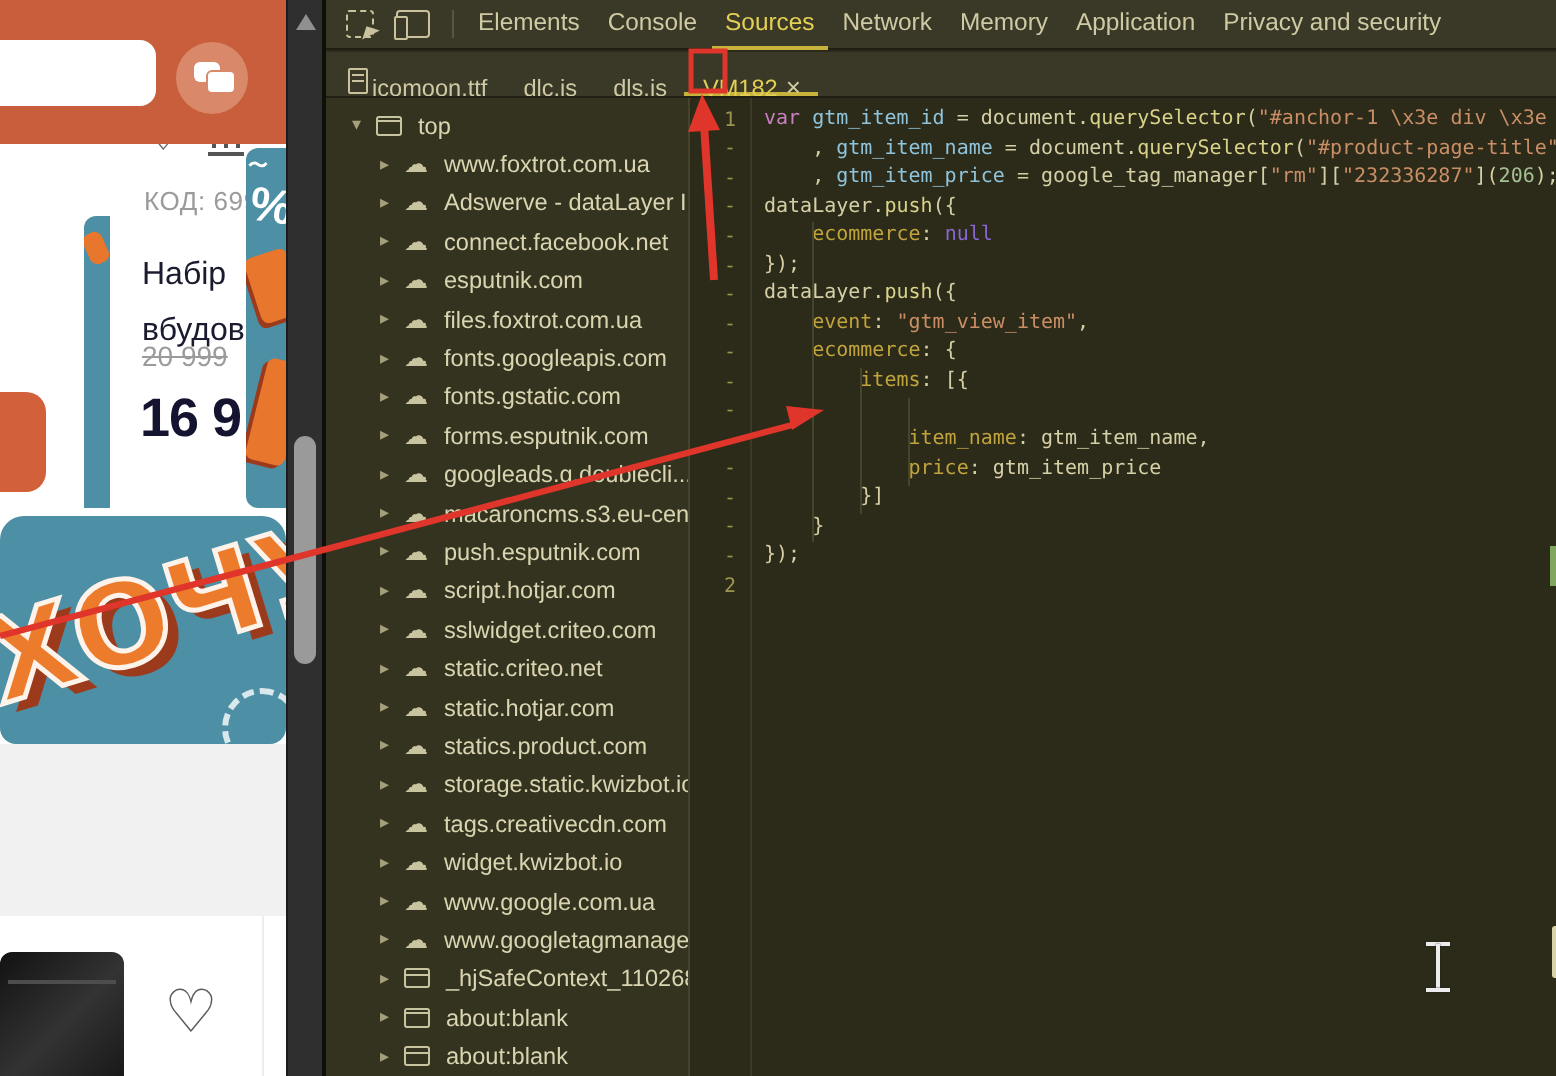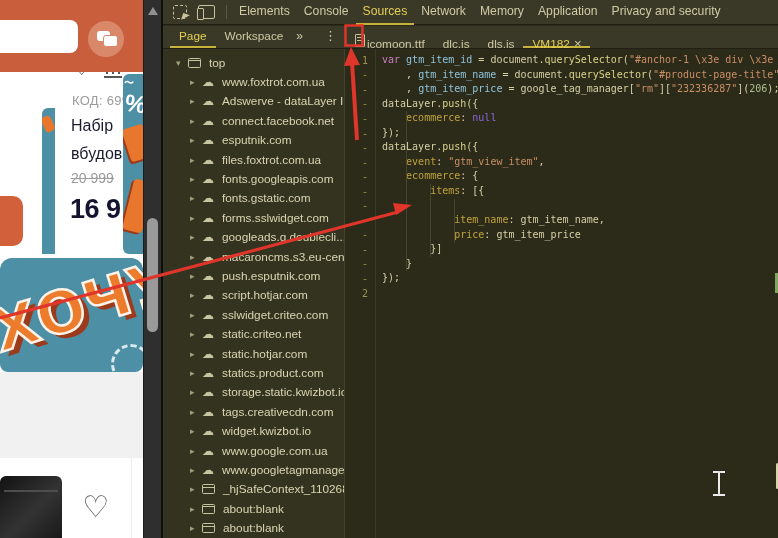--- a/index.html
+++ b/index.html
@@ -14,21 +14,21 @@
   .chat-bubble{position:absolute;left:9px;top:10px;width:13px;height:10px;background:#fff;border-radius:3px;}
   .chat-bubble.b2{left:15px;top:14px;border:1.5px solid #d9886a;}
   .wish-ico{position:absolute;left:70px;top:53px;z-index:1;font-size:26px;color:#666;line-height:1;}
   .cmp-ico{position:absolute;left:104px;top:58px;z-index:1;width:22px;height:22px;}
   .cmp-ico i{position:absolute;width:2px;background:#555;}
   .cmp-ico i:nth-child(1){left:2px;top:4px;height:12px;}
   .cmp-ico i:nth-child(2){left:8px;top:1px;height:15px;}
   .cmp-ico i:nth-child(3){left:14px;top:6px;height:10px;}
   .cmp-ico em{position:absolute;left:0;top:18px;width:18px;height:2px;background:#555;}
   .prod-code{position:absolute;left:72px;top:93px;font-size:13px;color:#9b9b9b;letter-spacing:.3px;white-space:nowrap;}
-  .prod-title{position:absolute;left:71px;top:112px;font-size:16px;font-weight:500;color:#1b1b2f;line-height:28px;white-space:nowrap;}
+  .prod-title{position:absolute;left:71px;top:124px;font-size:16px;font-weight:500;color:#1b1b2f;line-height:28px;white-space:nowrap;}
   .prod-old{position:absolute;left:71px;top:170px;font-size:14px;color:#9b9b9b;text-decoration:line-through;white-space:nowrap;}
   .prod-price{position:absolute;left:70px;top:194px;font-size:27px;font-weight:800;color:#141430;white-space:nowrap;letter-spacing:-.5px;}
   .buy-frag{position:absolute;left:0;top:196px;width:23px;height:50px;border-radius:0 10px 10px 0;background:#d2603b;}
   .strip{position:absolute;background:#4d8fa4;overflow:hidden;}
   .strip-l{left:42px;top:108px;width:13px;height:146px;border-radius:6px 0 0 0;}
   .strip-r{left:123px;top:74px;width:20px;height:180px;border-radius:6px 0 0 6px;}
   .strip-pct{position:absolute;left:2px;top:16px;font-size:24px;font-weight:800;color:#fff;transform:rotate(8deg);}
   .blob{position:absolute;background:#e8762c;border-radius:4px;}
   .blob1{left:3px;top:52px;width:22px;height:34px;transform:rotate(-18deg);box-shadow:-2px 2px 0 #9c3a1c;}
   .blob2{left:5px;top:106px;width:20px;height:52px;transform:rotate(14deg);box-shadow:-2px 2px 0 #9c3a1c;}
@@ -177,26 +177,20 @@
           <div class="dtab active">Sources</div>
           <div class="dtab">Network</div>
           <div class="dtab">Memory</div>
           <div class="dtab">Application</div>
           <div class="dtab">Privacy and security</div>
         </div>
 
     </div>
 
     <div class="dt-tabbar">
-      <div class="navzone">
-        <span class="ntab active">Page</span>
-        <span class="ntab">Workspace</span>
-        <span class="nav-chev">»</span>
-        <span class="nav-dots">⋮</span>
-      </div>
       <div class="tabszone" id="editor-tabs">
           <div class="etab">
             <span class="file-ico"></span>
             <span>icomoon.ttf</span>
           </div>
           <div class="etab">
             <span>dlc.js</span>
           </div>
           <div class="etab">
             <span>dls.js</span>
@@ -246,21 +240,21 @@
             <span class="tlabel">fonts.googleapis.com</span>
           </div>
           <div class="trow">
             <span class="tarrow">▸</span>
             <span class="ticon cloud">☁</span>
             <span class="tlabel">fonts.gstatic.com</span>
           </div>
           <div class="trow">
             <span class="tarrow">▸</span>
             <span class="ticon cloud">☁</span>
-            <span class="tlabel">forms.sslwidget.com</span>
+            <span class="tlabel">forms.esputnik.com</span>
           </div>
           <div class="trow">
             <span class="tarrow">▸</span>
             <span class="ticon cloud">☁</span>
             <span class="tlabel">googleads.g.doublecli...</span>
           </div>
           <div class="trow">
             <span class="tarrow">▸</span>
             <span class="ticon cloud">☁</span>
             <span class="tlabel">macaroncms.s3.eu-cent...</span>

